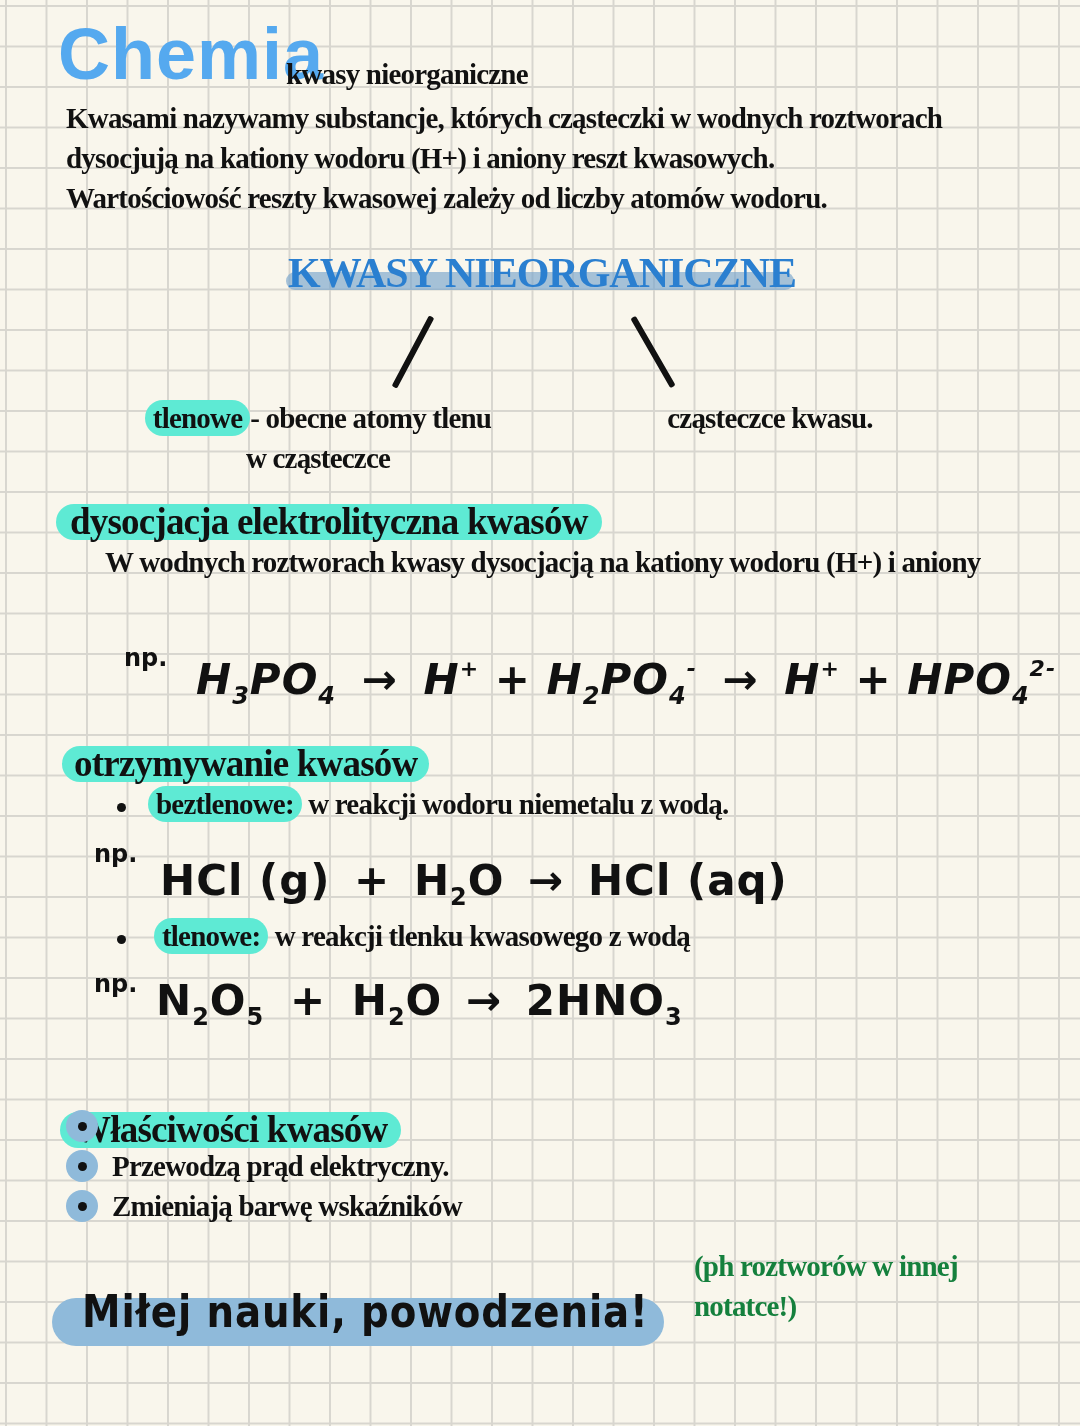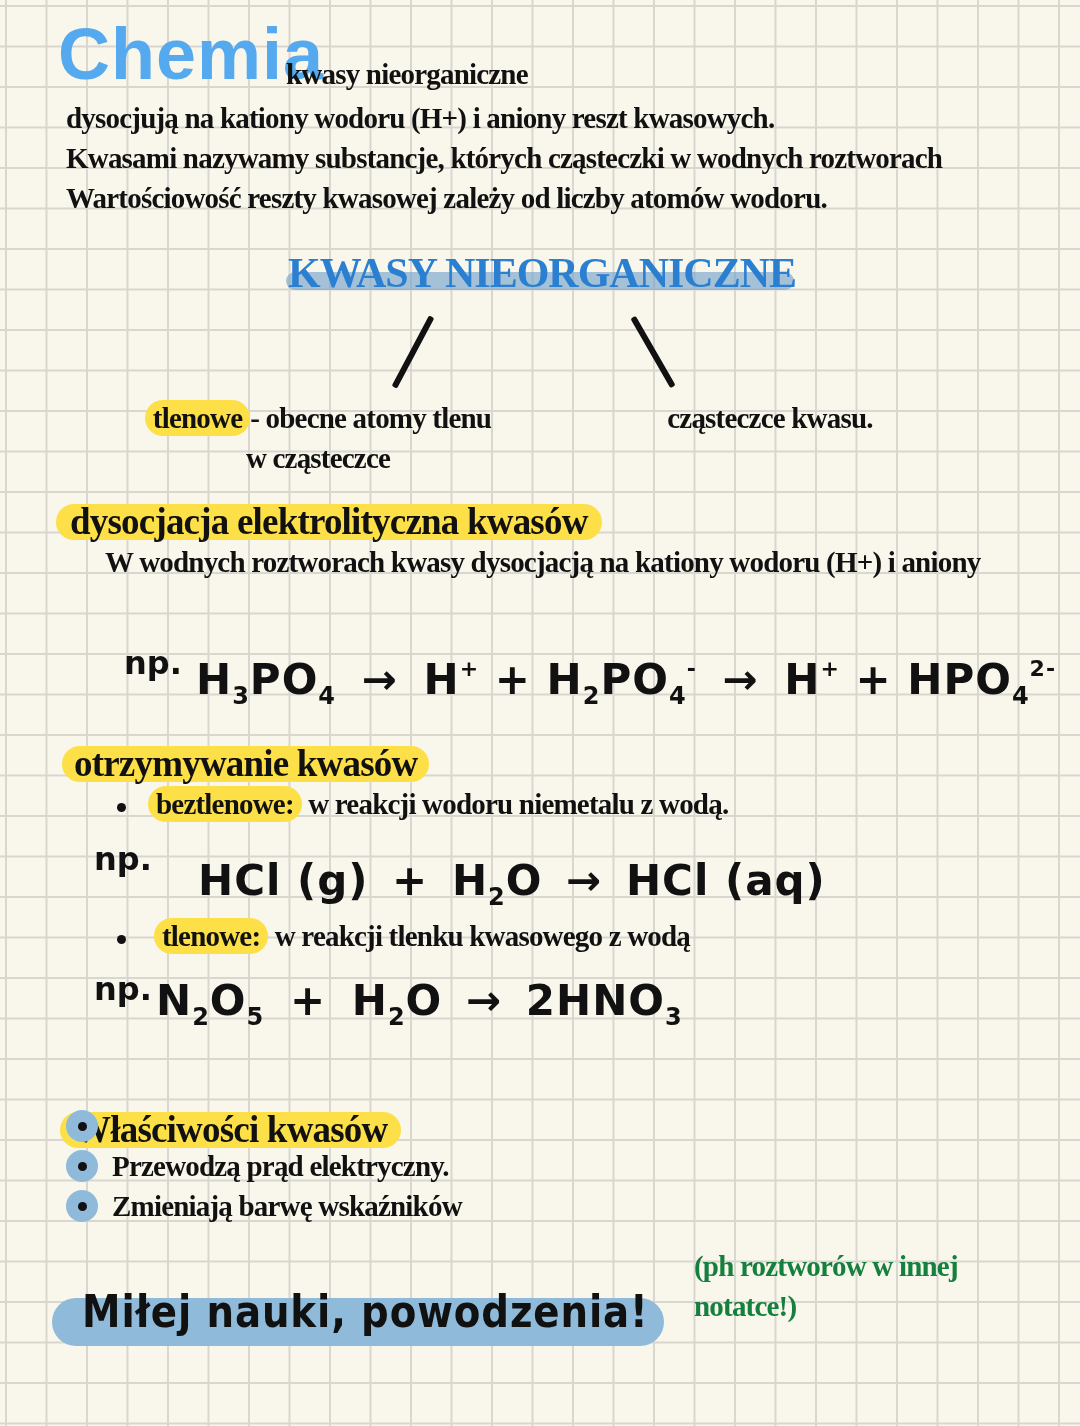--- a/index.html
+++ b/index.html
@@ -42,40 +42,40 @@
     }
     .main-heading-bar {
       left: 286px; top: 272px; width: 508px; height: 18px;
       background: rgba(120,165,205,0.65);
       border-radius: 9px;
     }
     .branch-line { position: absolute; width: 6px; background: #111; border-radius: 2px; }
 
     .pill {
       display: inline-block;
-      background: #fde047;
+      background: #5eead4;
       border-radius: 18px;
       padding: 0 8px;
       line-height: 36px;
     }
     .branch-text { font-size: 29px; line-height: 40px; text-align: center; }
 
     .section-head { font-size: 37px; line-height: 36px; }
     .para { font-size: 29px; line-height: 40px; margin-left: 37px; }
 
     .eq {
       font-family: "DejaVu Sans", sans-serif;
       font-weight: bold;
       font-size: 42px;
       line-height: 1;
       letter-spacing: 1px;
     }
     .eq sub { font-size: 24px; vertical-align: -10px; }
     .eq sup { font-size: 22px; vertical-align: 18px; }
-    .np { font-family: "DejaVu Sans", sans-serif; font-weight: bold; font-size: 32px; position: absolute; }
+    .np { font-family: "DejaVu Sans", sans-serif; font-weight: bold; font-size: 24px; position: absolute; }
 
     .bullet-dot { display: inline-block; width: 9px; height: 9px; border-radius: 50%; background: #111; }
     .ring {
       width: 32px; height: 32px; border-radius: 50%;
       background: #8fbada;
       display: flex; align-items: center; justify-content: center;
     }
     .prop-row { display: flex; align-items: center; gap: 14px; height: 40px; font-size: 29px; }
 
     .note { left: 694px; top: 1246px; font-size: 29px; line-height: 40px; color: #15803d; width: 320px; }
@@ -95,22 +95,22 @@
       transform-origin: left;
     }
   </style>
 </head>
 <body>
 
 <div class="abs title">Chemia</div>
 <div class="abs subtitle serif">kwasy nieorganiczne</div>
 
 <div class="abs intro serif">
+  <div>Kwasami nazywamy substancje, których cząsteczki w wodnych roztworach</div>
   <div>dysocjują na kationy wodoru (H+) i aniony reszt kwasowych.</div>
-  <div>Kwasami nazywamy substancje, których cząsteczki w wodnych roztworach</div>
   <div>Wartościowość reszty kwasowej zależy od liczby atomów wodoru.</div>
 </div>
 
 <div class="abs main-heading-bar"></div>
 <div class="abs main-heading">KWASY NIEORGANICZNE</div>
 
 <div class="branch-line" style="left:410px; top:312px; height:80px; transform: rotate(28deg); transform-origin: center;"></div>
 <div class="branch-line" style="left:650px; top:312px; height:80px; transform: rotate(-30deg); transform-origin: center;"></div>
 
 <div class="abs branch-text serif" style="left:118px; top:398px; width:400px;">
@@ -125,41 +125,41 @@
 </div>
 
 <div class="abs section-head serif" style="left:56px; top:504px;">
   <span class="pill" style="padding:0 14px;">dysocjacja elektrolityczna kwasów</span>
 </div>
 <div class="abs para serif" style="left:68px; top:542px; width:980px;">
   <div>W wodnych roztworach kwasy dysocjacją na kationy wodoru (H+) i aniony</div>
 </div>
 
 <div class="np" style="left:124px; top:644px;">np.</div>
-<div class="abs eq" style="left:196px; top:658px;">
+<div class="abs eq" style="left:196px; top:658px;font-style:italic;">
   <span>H</span><sub>3</sub><span>PO</span><sub>4</sub>
   <span style="margin:0 10px;">→</span>
   <span>H</span><sup>+</sup>
   <span>+</span>
   <span>H</span><sub>2</sub><span>PO</span><sub>4</sub><sup>-</sup>
   <span style="margin:0 10px;">→</span>
   <span>H</span><sup>+</sup>
   <span>+</span>
   <span>HPO</span><sub>4</sub><sup>2-</sup>
 </div>
 
 <div class="abs section-head serif" style="left:62px; top:746px;">
   <span class="pill" style="padding:0 12px;">otrzymywanie kwasów</span>
 </div>
 
 <div class="abs para serif" style="left:80px; top:784px;">
   <span class="bullet-dot" style="margin-right:22px; vertical-align:middle;"></span><span class="pill">beztlenowe:</span><span> w reakcji wodoru niemetalu z wodą.</span>
 </div>
 <div class="np" style="left:94px; top:840px;">np.</div>
-<div class="abs eq" style="left:160px; top:860px;margin-left:38px;">
+<div class="abs eq" style="left:160px; top:860px;">
   <span>HCl (g)</span>
   <span style="margin:0 8px;">+</span>
   <span>H</span><sub>2</sub><span>O</span>
   <span style="margin:0 8px;">→</span>
   <span>HCl (aq)</span>
 </div>
 
 <div class="abs para serif" style="left:80px; top:916px;">
   <span class="bullet-dot" style="margin-right:28px; vertical-align:middle;"></span><span class="pill">tlenowe:</span><span> w reakcji tlenku kwasowego z wodą</span>
 </div>

